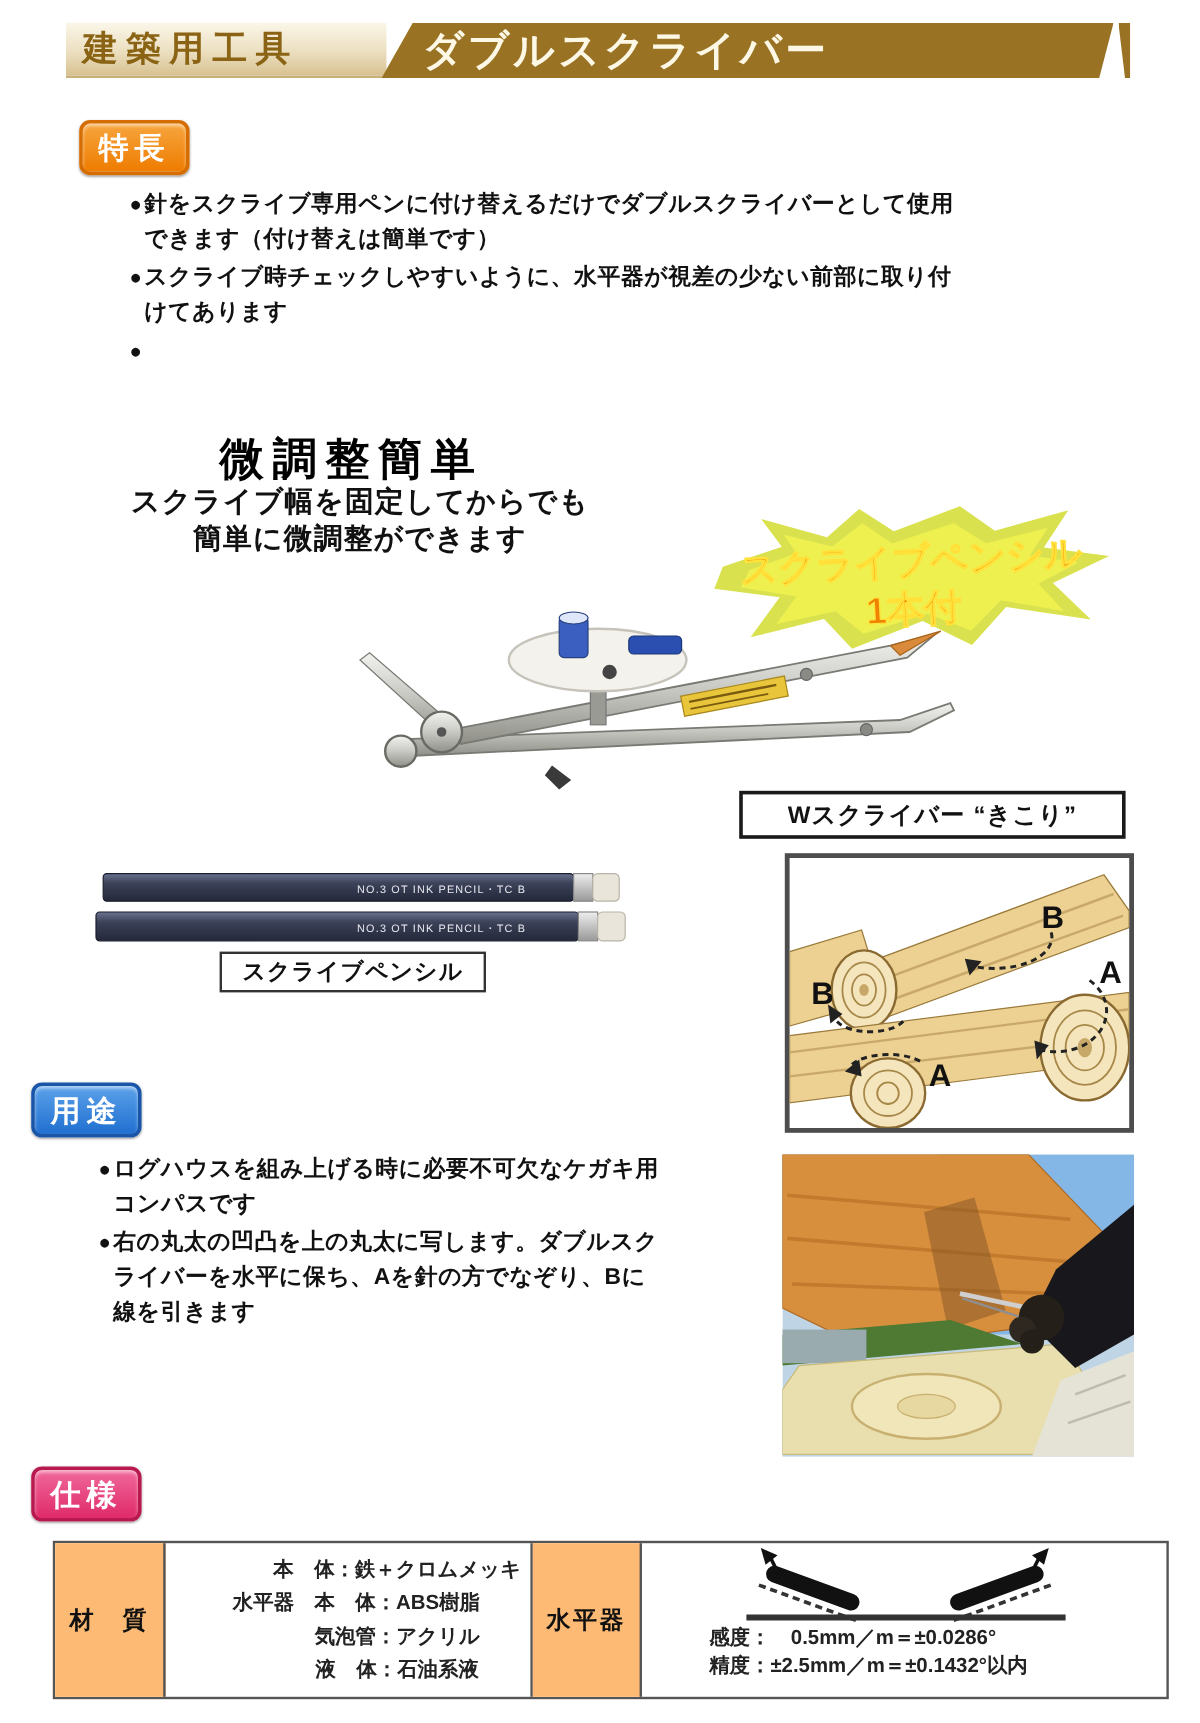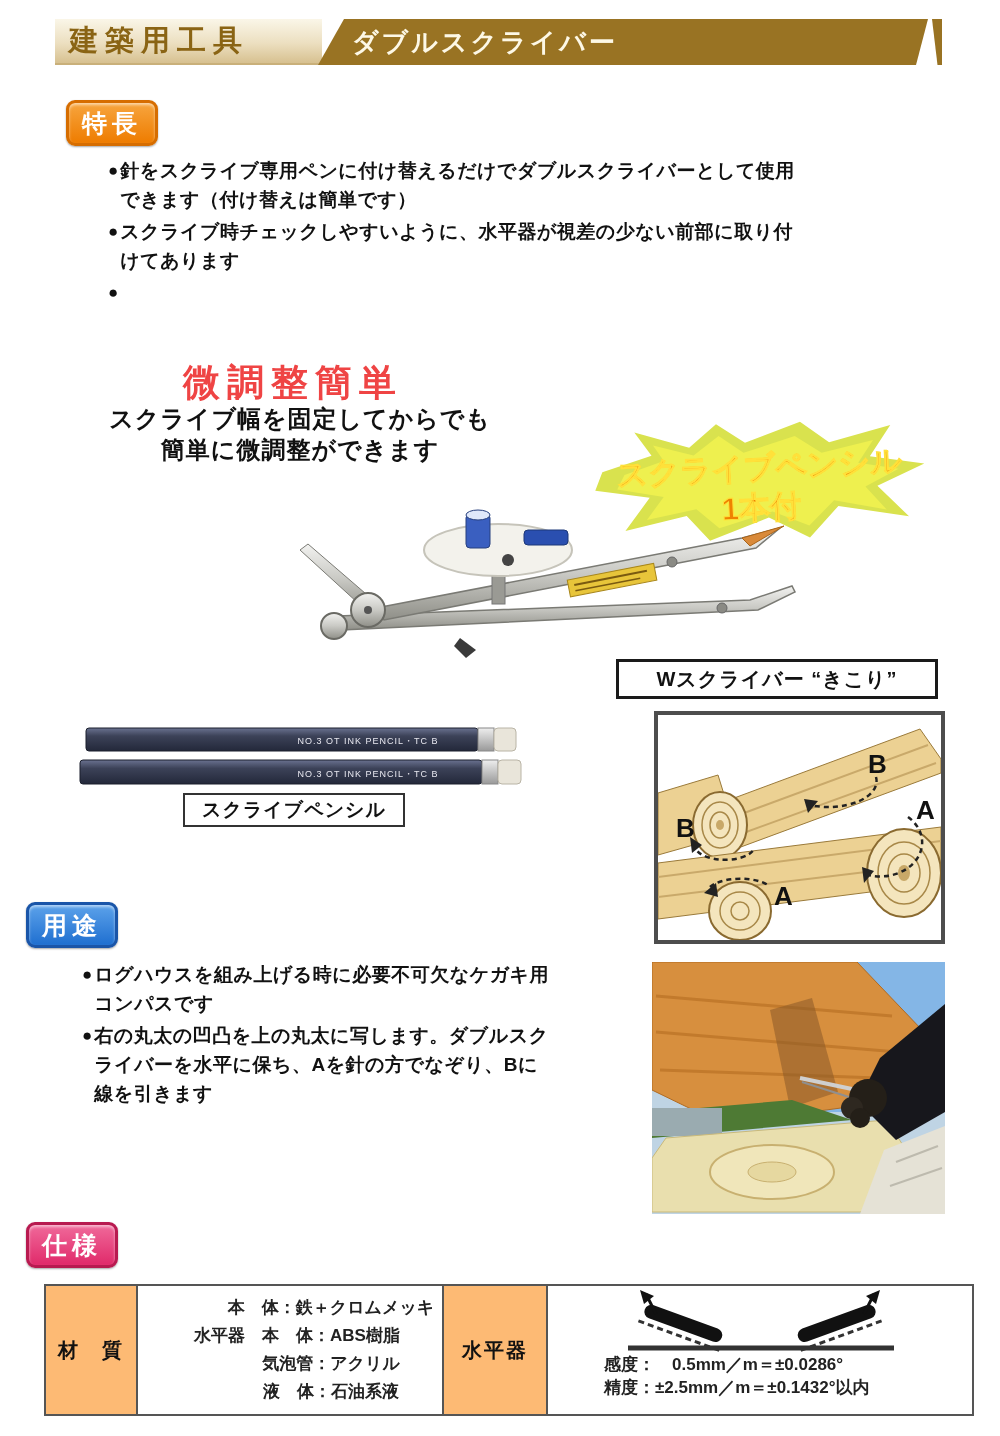--- a/index.html
+++ b/index.html
@@ -8,21 +8,21 @@
 
   
   .hdr-left{position:absolute;left:55px;top:19px;width:267px;height:46px;
     background:linear-gradient(180deg,#faf6e8 0%,#ecdfc0 55%,#d7c190 100%);
     display:flex;align-items:center;padding-left:14px;box-sizing:border-box;
     border-bottom:2px solid #c9b07a;}
   .hdr-left span{font-size:29px;font-weight:bold;color:#8a6414;letter-spacing:7px;}
   .hdr-gold{position:absolute;left:318px;top:19px;width:610px;height:46px;
     background:#997323;clip-path:polygon(26px 0,100% 0,calc(100% - 12px) 100%,0 100%);
     display:flex;align-items:center;padding-left:34px;box-sizing:border-box;}
-  .hdr-gold span{font-size:26px;font-weight:bold;color:#fdf8e6;letter-spacing:3px;}
+  .hdr-gold span{font-size:34px;font-weight:bold;color:#fdf8e6;letter-spacing:3px;}
   .hdr-sliver{position:absolute;left:932px;top:19px;width:10px;height:46px;background:#997323;
     clip-path:polygon(0 0,100% 0,100% 100%,55% 100%);}
 
   
   .badge{position:absolute;width:86px;height:40px;border-radius:9px;color:#fff;
     font-weight:bold;font-size:25px;letter-spacing:5px;display:flex;align-items:center;
     justify-content:center;box-shadow:inset 0 2px 3px rgba(255,255,255,.55),0 1px 2px rgba(0,0,0,.35);}
   .badge-feature{left:66px;top:100px;background:linear-gradient(180deg,#f7a53e,#ee7c00);
     border:3px solid #d66d00;}
   .badge-uses{left:26px;top:902px;background:linear-gradient(180deg,#5ca2ea,#1f6fd0);
@@ -34,21 +34,21 @@
   .bullets{position:absolute;display:flex;flex-direction:column;gap:3px;}
   .bullets-features{left:108px;top:156px;width:810px;}
   .bullets-uses{left:82px;top:960px;width:580px;}
   .bullet-item{display:flex;align-items:flex-start;}
   .bullet-item .marker{font-size:17px;font-weight:bold;line-height:29px;margin-right:2px;}
   .bullet-item .btext{font-size:19px;font-weight:bold;line-height:29px;
     letter-spacing:0.5px;white-space:pre-line;}
 
   
   .fine-heading{position:absolute;left:183px;top:358px;font-size:37px;font-weight:bold;
-    color:#ef4444;letter-spacing:7px;}
+    color:#000000;letter-spacing:7px;}
   .fine-body{position:absolute;left:95px;top:404px;width:410px;text-align:center;
     font-size:24px;font-weight:bold;line-height:1.28;white-space:pre-line;letter-spacing:1px;}
 
   
   .burst{position:absolute;left:595px;top:420px;}
 
   
   .tool-photo{position:absolute;left:280px;top:488px;}
   .tool-caption{position:absolute;left:616px;top:659px;width:316px;height:34px;
     border:3px solid #1a1a1a;background:#fff;display:flex;align-items:center;
@@ -68,21 +68,21 @@
   
   .spec-table{position:absolute;left:44px;top:1284px;width:930px;height:132px;
     border:2px solid #555;box-sizing:border-box;display:flex;background:#fff;}
   .spec-cell{border-right:2px solid #555;display:flex;align-items:center;
     justify-content:center;box-sizing:border-box;}
   .spec-cell:last-child{border-right:none;}
   .cell-cream{background:#fdba74;font-size:20px;font-weight:bold;letter-spacing:2px;}
   .c1{width:92px;}
   .c2{width:306px;flex-direction:column;align-items:center;padding-left:14px;}
   .c2 .spec-line{font-size:17px;font-weight:bold;line-height:1.65;white-space:pre;color:#222;}
-  .c3{width:104px;}
+  .c3{width:91px;}
   .c4{flex:1;flex-direction:column;justify-content:flex-start;padding-top:2px;}
   .c4 .prec{font-size:17px;font-weight:bold;line-height:1.35;color:#222;
     align-self:flex-start;padding-left:56px;white-space:pre;}
 </style>
 </head>
 <body>
 
 <div class="page">
 
   <div class="hdr-left">

